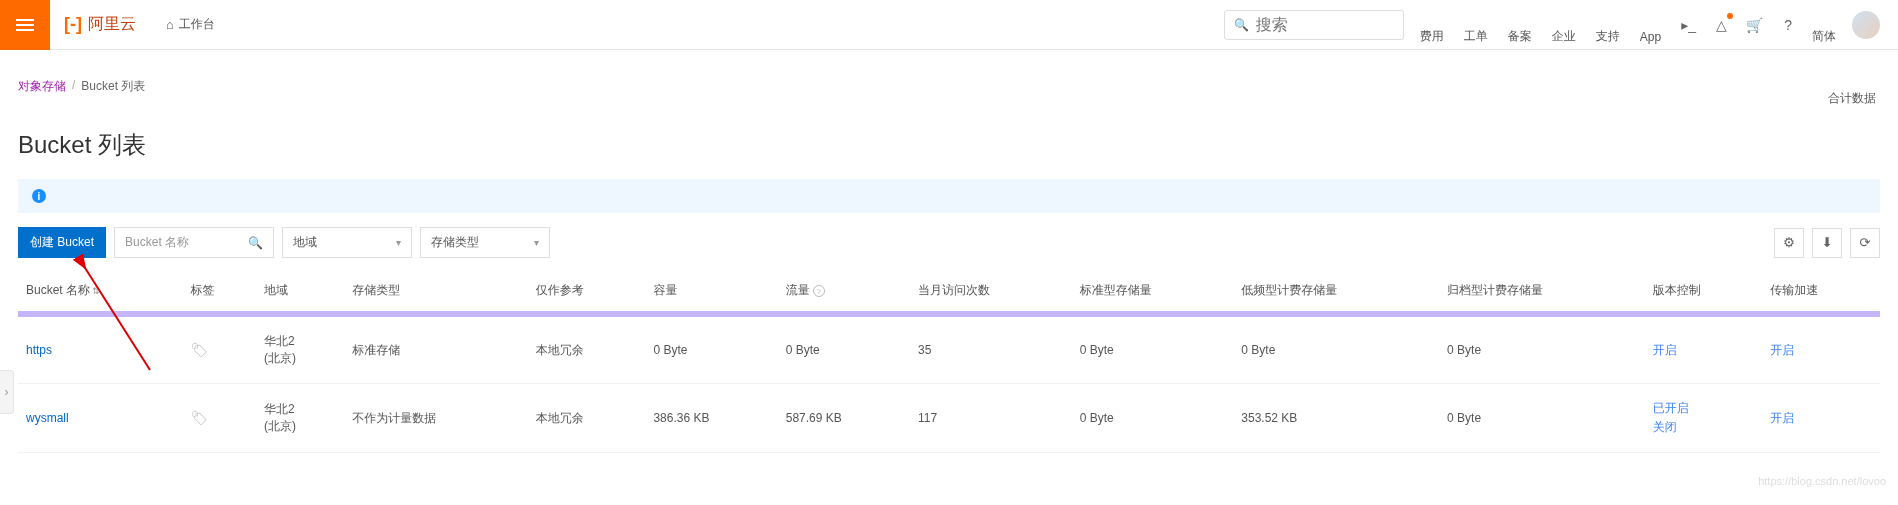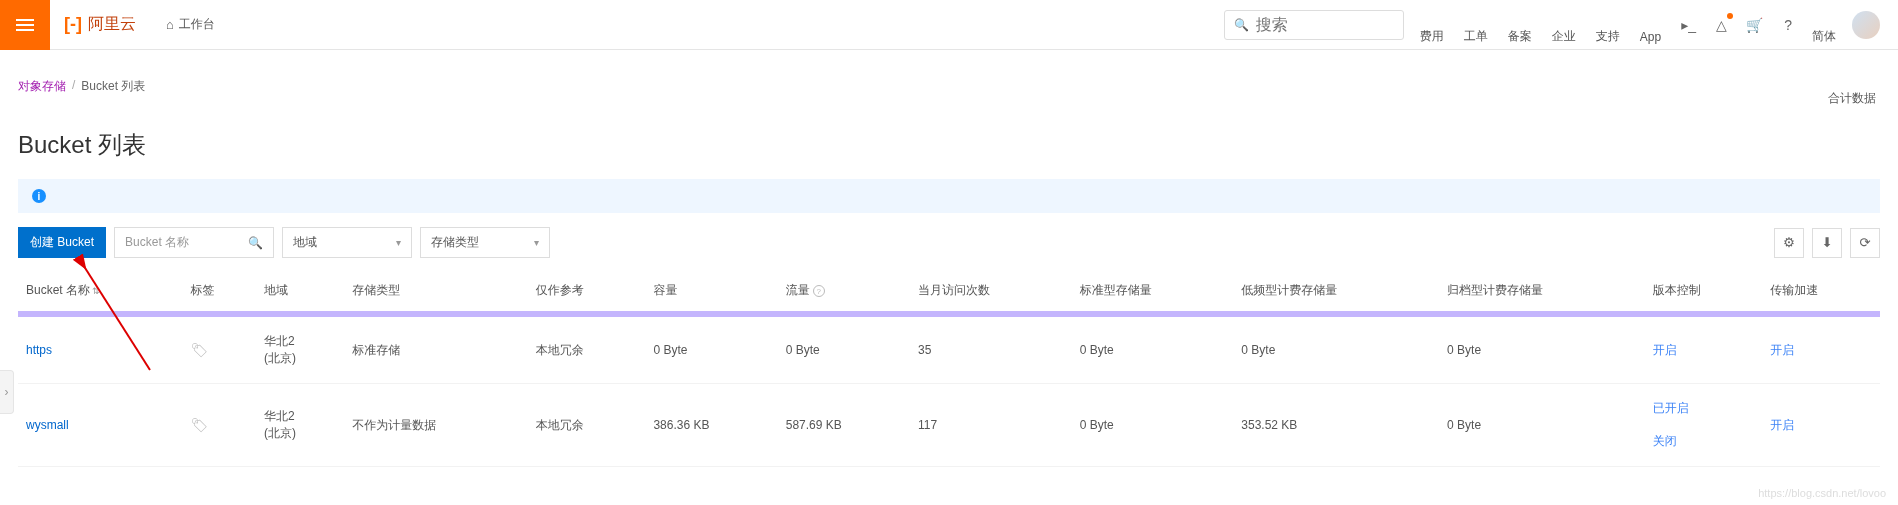--- a/index.html
+++ b/index.html
@@ -40,31 +40,31 @@
     .chevron { color: #999; font-size: 10px; }
     .toolbar-right { margin-left: auto; display: flex; gap: 8px; }
     .sq-btn { width: 30px; height: 30px; border: 1px solid #ddd; display: flex; align-items: center; justify-content: center; cursor: pointer; color: #666; background: #fff; }
     
     .table-wrap { padding: 0 18px; position: relative; }
     table { width: 100%; border-collapse: collapse; font-size: 12px; }
     thead th { text-align: left; font-weight: 500; color: #555; padding: 12px 8px; border-bottom: 6px solid #c4b5fd; white-space: nowrap; }
     tbody td { padding: 16px 8px; border-bottom: 1px solid #f2f2f2; color: #555; vertical-align: middle; }
     .bucket-link { color: #06c; cursor: pointer; }
     .action-link { color: #3b82f6; cursor: pointer; }
-    .action-sub { display: block; margin-top: 16px; }
+    .action-sub { display: block; margin-top: 2px; }
     .tag-icon { color: #bbb; font-size: 14px; }
     .help-circle { display: inline-block; width: 12px; height: 12px; border: 1px solid #bbb; border-radius: 50%; font-size: 8px; color: #bbb; text-align: center; line-height: 11px; margin-left: 3px; }
     .sort-icon { font-size: 9px; color: #999; margin-left: 2px; }
     
     .arrow-annotation { position: absolute; left: 70px; top: -20px; pointer-events: none; }
     .arrow-annotation svg { overflow: visible; }
     
     .side-handle { position: fixed; left: 0; top: 370px; width: 14px; height: 44px; background: #f4f4f4; border: 1px solid #e5e5e5; border-left: none; border-radius: 0 4px 4px 0; display: flex; align-items: center; justify-content: center; color: #999; cursor: pointer; }
     
-    .watermark { position: fixed; right: 12px; bottom: 6px; color: #ddd; font-size: 11px; pointer-events: none; }
+    .watermark { position: fixed; right: 12px; bottom: 18px; color: #ddd; font-size: 11px; pointer-events: none; }
   </style>
 </head>
 <body>
 
 <div class="top-header">
   <div class="menu-btn">
     <div class="menu-icon">
         <span></span>
         <span></span>
         <span></span>

